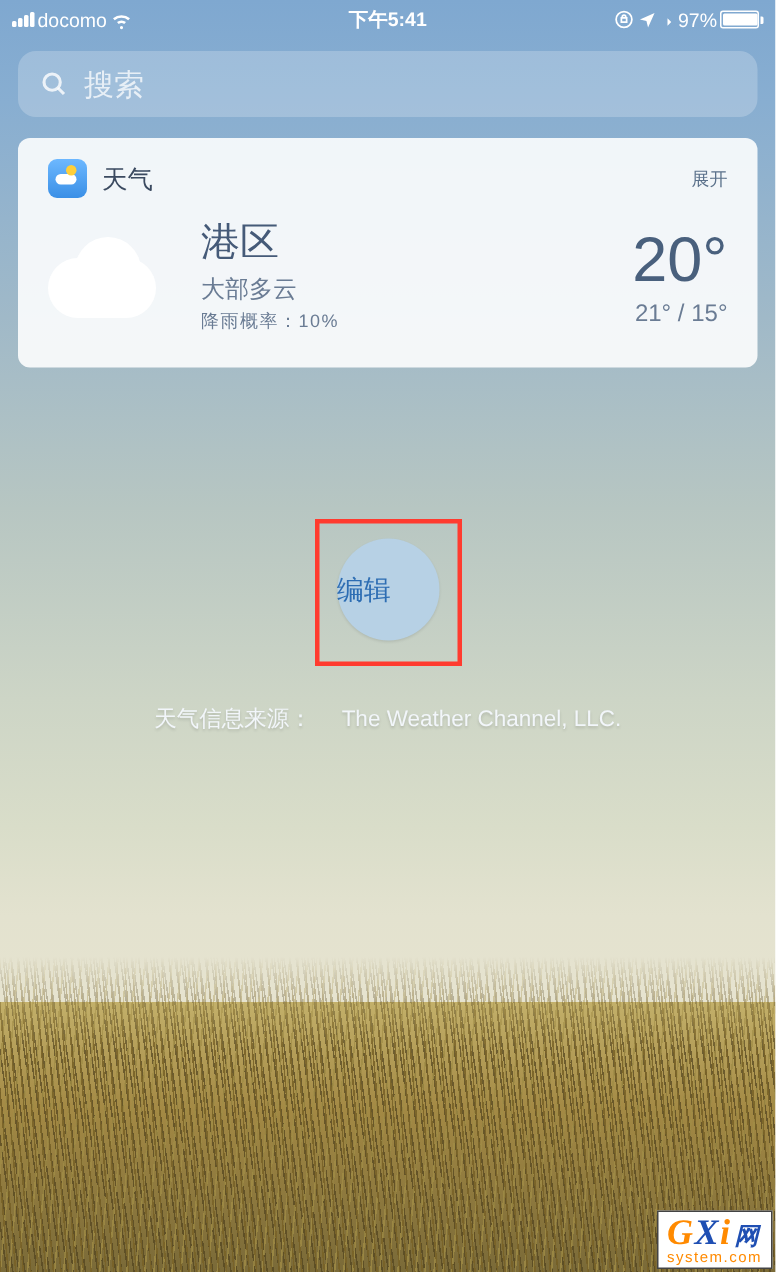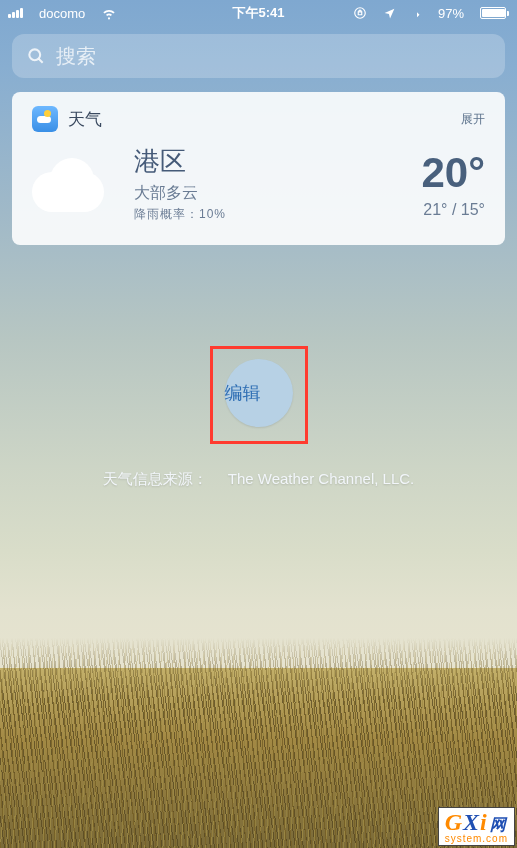--- a/index.html
+++ b/index.html
@@ -27,21 +27,21 @@
     -webkit-mask: linear-gradient(to bottom, transparent 0%, black 30%, black 100%);
   }
   
   .status {
     position: relative;
     height: 24px;
     display: flex; align-items: center; justify-content: space-between;
     padding: 2px 8px 0 8px;
     color: #fff; font-size: 13px; font-weight: 500;
   }
-  .status .left, .status .right { display:flex; align-items:center; gap:16px; }
+  .status .left, .status .right { display:flex; align-items:center; gap:2px; }
   .status .center { position:absolute; left:50%; transform:translateX(-50%); font-weight:600; }
   .sigbars { display:inline-flex; align-items:flex-end; gap:1px; }
   .sigbars span { width:3px; background:#fff; display:inline-block; border-radius:1px; }
   .sigbars span:nth-child(1){height:4px;} .sigbars span:nth-child(2){height:6px;}
   .sigbars span:nth-child(3){height:8px;} .sigbars span:nth-child(4){height:10px;}
   .battery { display:inline-flex; align-items:center; }
   .battery .body { width:26px; height:12px; border:1px solid #fff; border-radius:2px; position:relative; }
   .battery .fill { position:absolute; left:1px; top:1px; bottom:1px; width:95%; background:#fff; border-radius:1px;}
   .battery .tip { width:2px; height:5px; background:#fff; margin-left:1px; border-radius:0 1px 1px 0;}
   
@@ -95,21 +95,21 @@
   }
   .cloud::after{
     content:""; position:absolute; width:44px; height:44px; background:#fff;
     border-radius:50%; bottom:14px; left:24px;
   }
   .loc { flex:1; }
   .loc .name { font-size:26px; color:#455a78; font-weight:400; }
   .loc .cond { font-size:16px; color:#6a7c94; margin-top:4px; }
   .loc .rain { font-size:12px; color:#6a7c94; margin-top:2px; letter-spacing:1px;}
   .temp { text-align:right; }
-  .temp .now { font-size:42px; color:#49607d; font-weight:700; white-space:nowrap;}
+  .temp .now { font-size:42px; color:#49607d; font-weight:400; white-space:nowrap;}
   .temp .range { font-size:16px; color:#6a7c94; margin-top:4px; white-space:nowrap;}
   
   .edit-wrap {
     position:absolute; left:50%; top:346px; transform:translateX(-50%);
   }
   .edit-box {
     border:3px solid #ff3b2f;
     padding:10px 12px 14px 12px;
   }
   .edit-btn {

